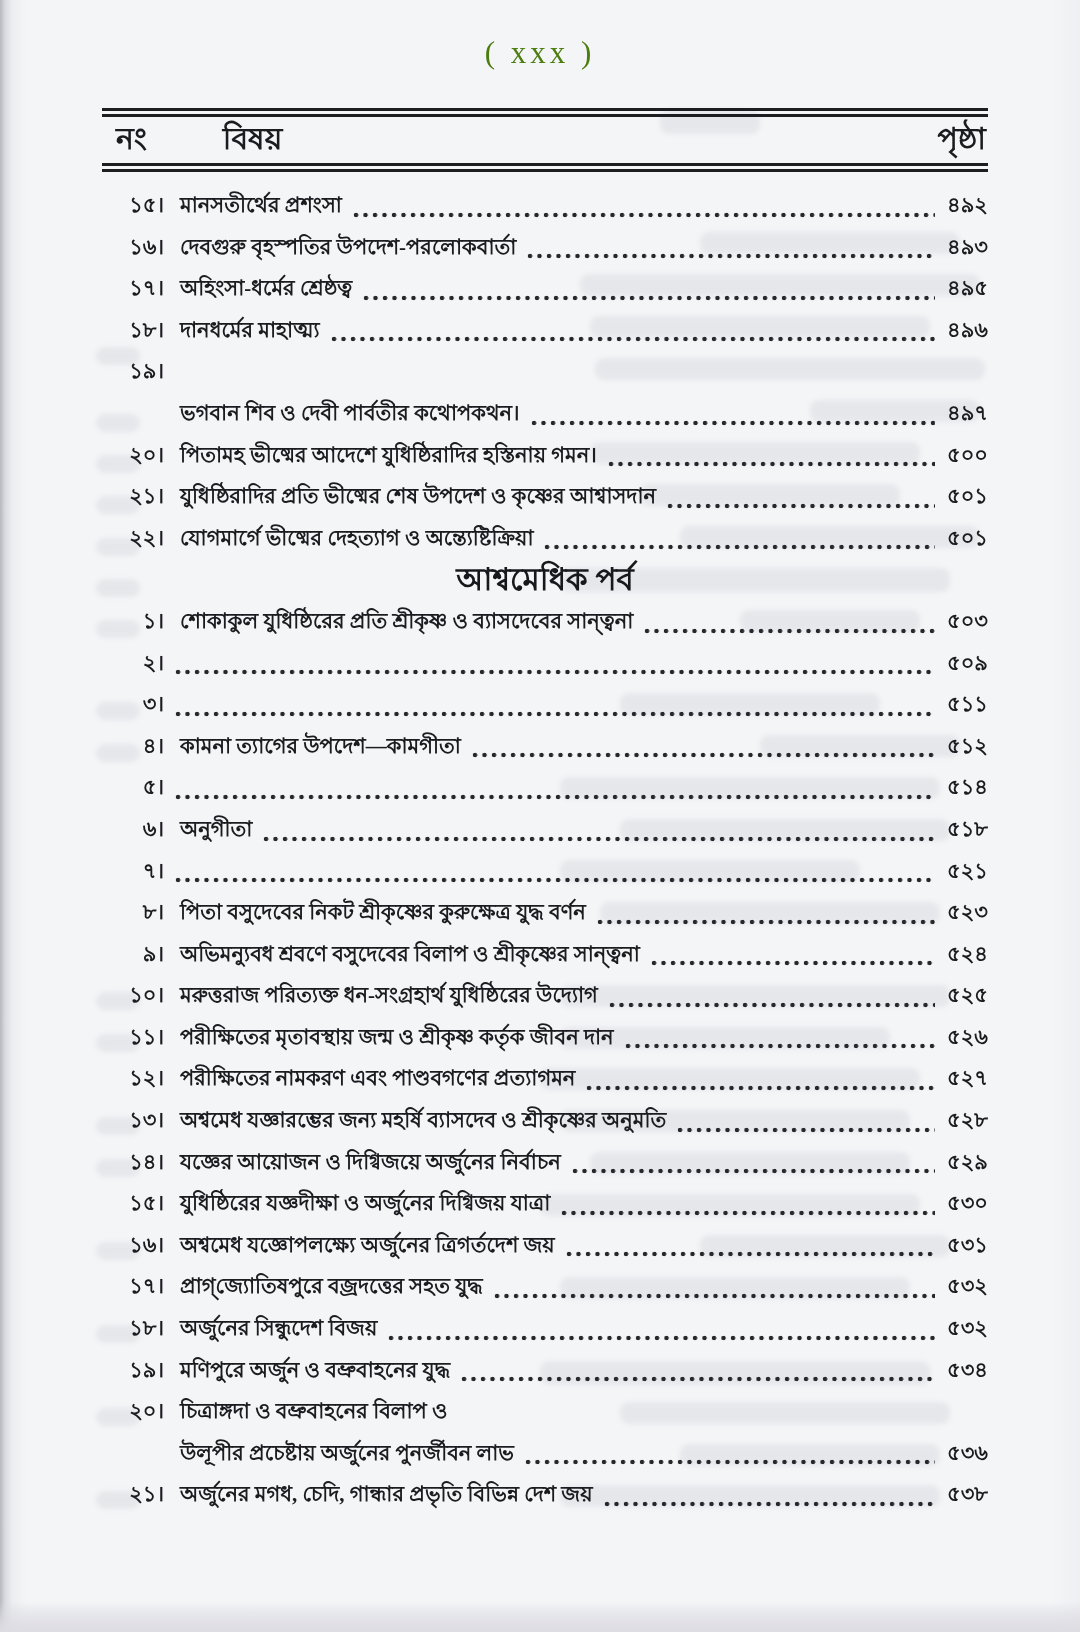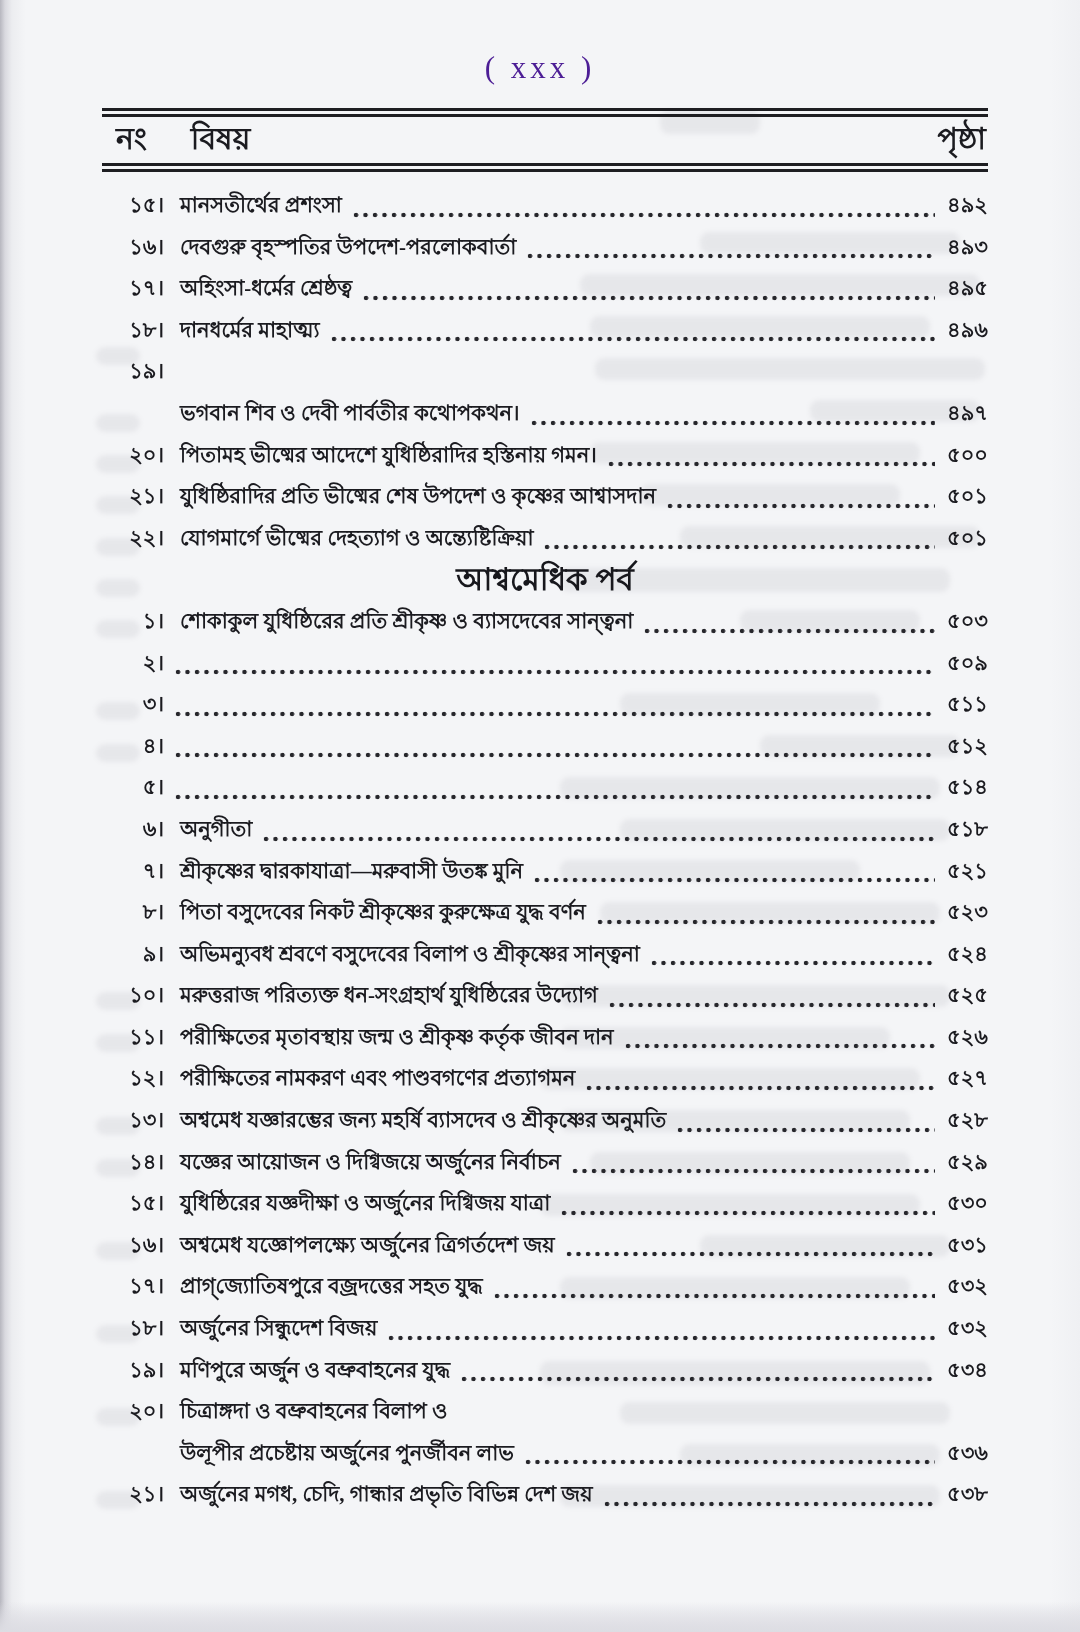--- a/index.html
+++ b/index.html
@@ -11,27 +11,27 @@
     overflow: hidden;
     background:
       linear-gradient(0deg, rgba(215,215,222,0.55) 0px, rgba(244,245,247,0) 30px),
       linear-gradient(90deg, #b7b7bf 0px, #d9d9df 5px, #ecedf0 12px, #f4f5f7 26px, #f4f5f7 1050px, #eff0f3 1080px);
     font-family: "Liberation Serif", "DejaVu Serif", serif;
     color: #1b1b20;
   }
 
   .page-header {
     position: absolute;
-    top: 50px;
+    top: 35px;
     left: 0;
     width: 100%;
     text-align: center;
     font-size: 31px;
     letter-spacing: 4px;
-    color: #4c1d95;
+    color: #4d7c0f;
   }
 
   .toc {
     position: absolute;
     left: 102px;
     top: 108px;
     width: 886px;
   }
 
   .double-rule {
@@ -42,21 +42,21 @@
 
   .head-row {
     display: flex;
     align-items: center;
     height: 46px;
     font-size: 30px;
     font-weight: bold;
     color: #1b1b20;
   }
   .head-col-num   { padding-left: 14px; }
-  .head-col-subject { margin-left: 44px; }
+  .head-col-subject { margin-left: 76px; }
   .head-col-page  { margin-left: auto; padding-right: 2px; }
 
   .toc-body { padding-top: 13px; }
 
   .row {
     display: flex;
     align-items: baseline;
     line-height: 41.6px;
     font-size: 21px;
     font-weight: 600;
@@ -238,37 +238,37 @@
     <span class="dots"></span>
     <span class="page">৫০৯</span>
   </div>
       <div class="row">
     <span class="num">৩।</span>
     <span class="dots"></span>
     <span class="page">৫১১</span>
   </div>
       <div class="row">
     <span class="num">৪।</span>
+    <span class="title">কামনা ত্যাগের উপদেশ—কামগীতা</span>
     <span class="dots"></span>
     <span class="page">৫১২</span>
   </div>
       <div class="row">
     <span class="num">৫।</span>
     <span class="dots"></span>
     <span class="page">৫১৪</span>
   </div>
       <div class="row">
     <span class="num">৬।</span>
     <span class="title">অনুগীতা</span>
     <span class="dots"></span>
     <span class="page">৫১৮</span>
   </div>
       <div class="row">
     <span class="num">৭।</span>
-    <span class="title">শ্রীকৃষ্ণের দ্বারকাযাত্রা—মরুবাসী উতঙ্ক মুনি</span>
     <span class="dots"></span>
     <span class="page">৫২১</span>
   </div>
       <div class="row">
     <span class="num">৮।</span>
     <span class="title">পিতা বসুদেবের নিকট শ্রীকৃষ্ণের কুরুক্ষেত্র যুদ্ধ বর্ণন</span>
     <span class="dots"></span>
     <span class="page">৫২৩</span>
   </div>
       <div class="row">

